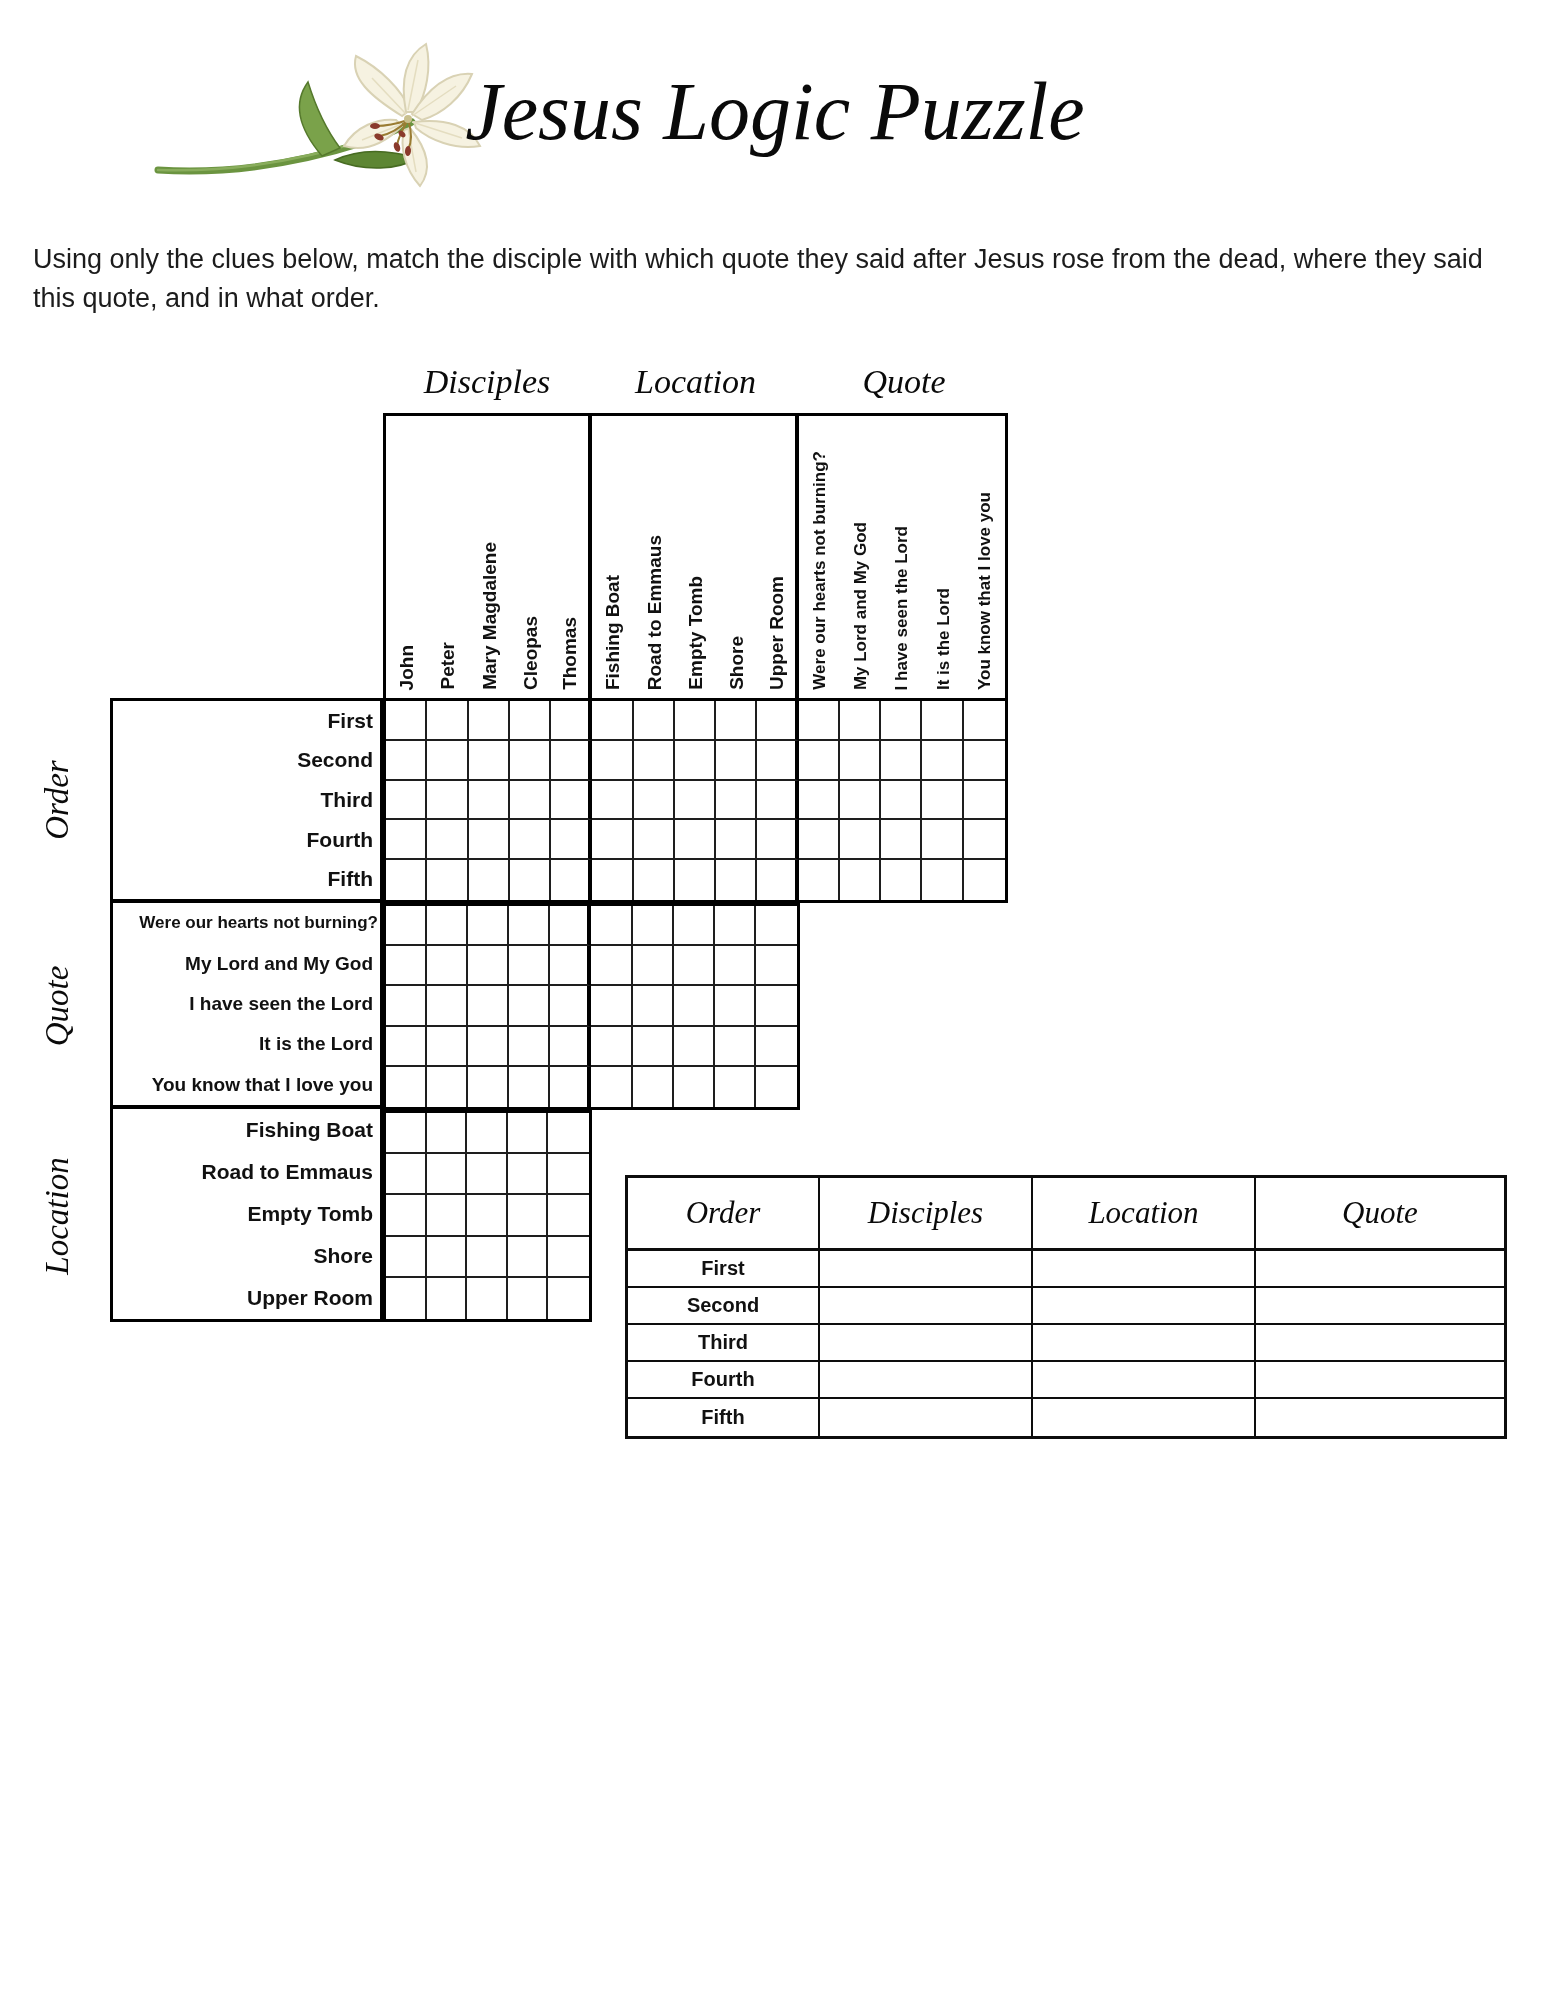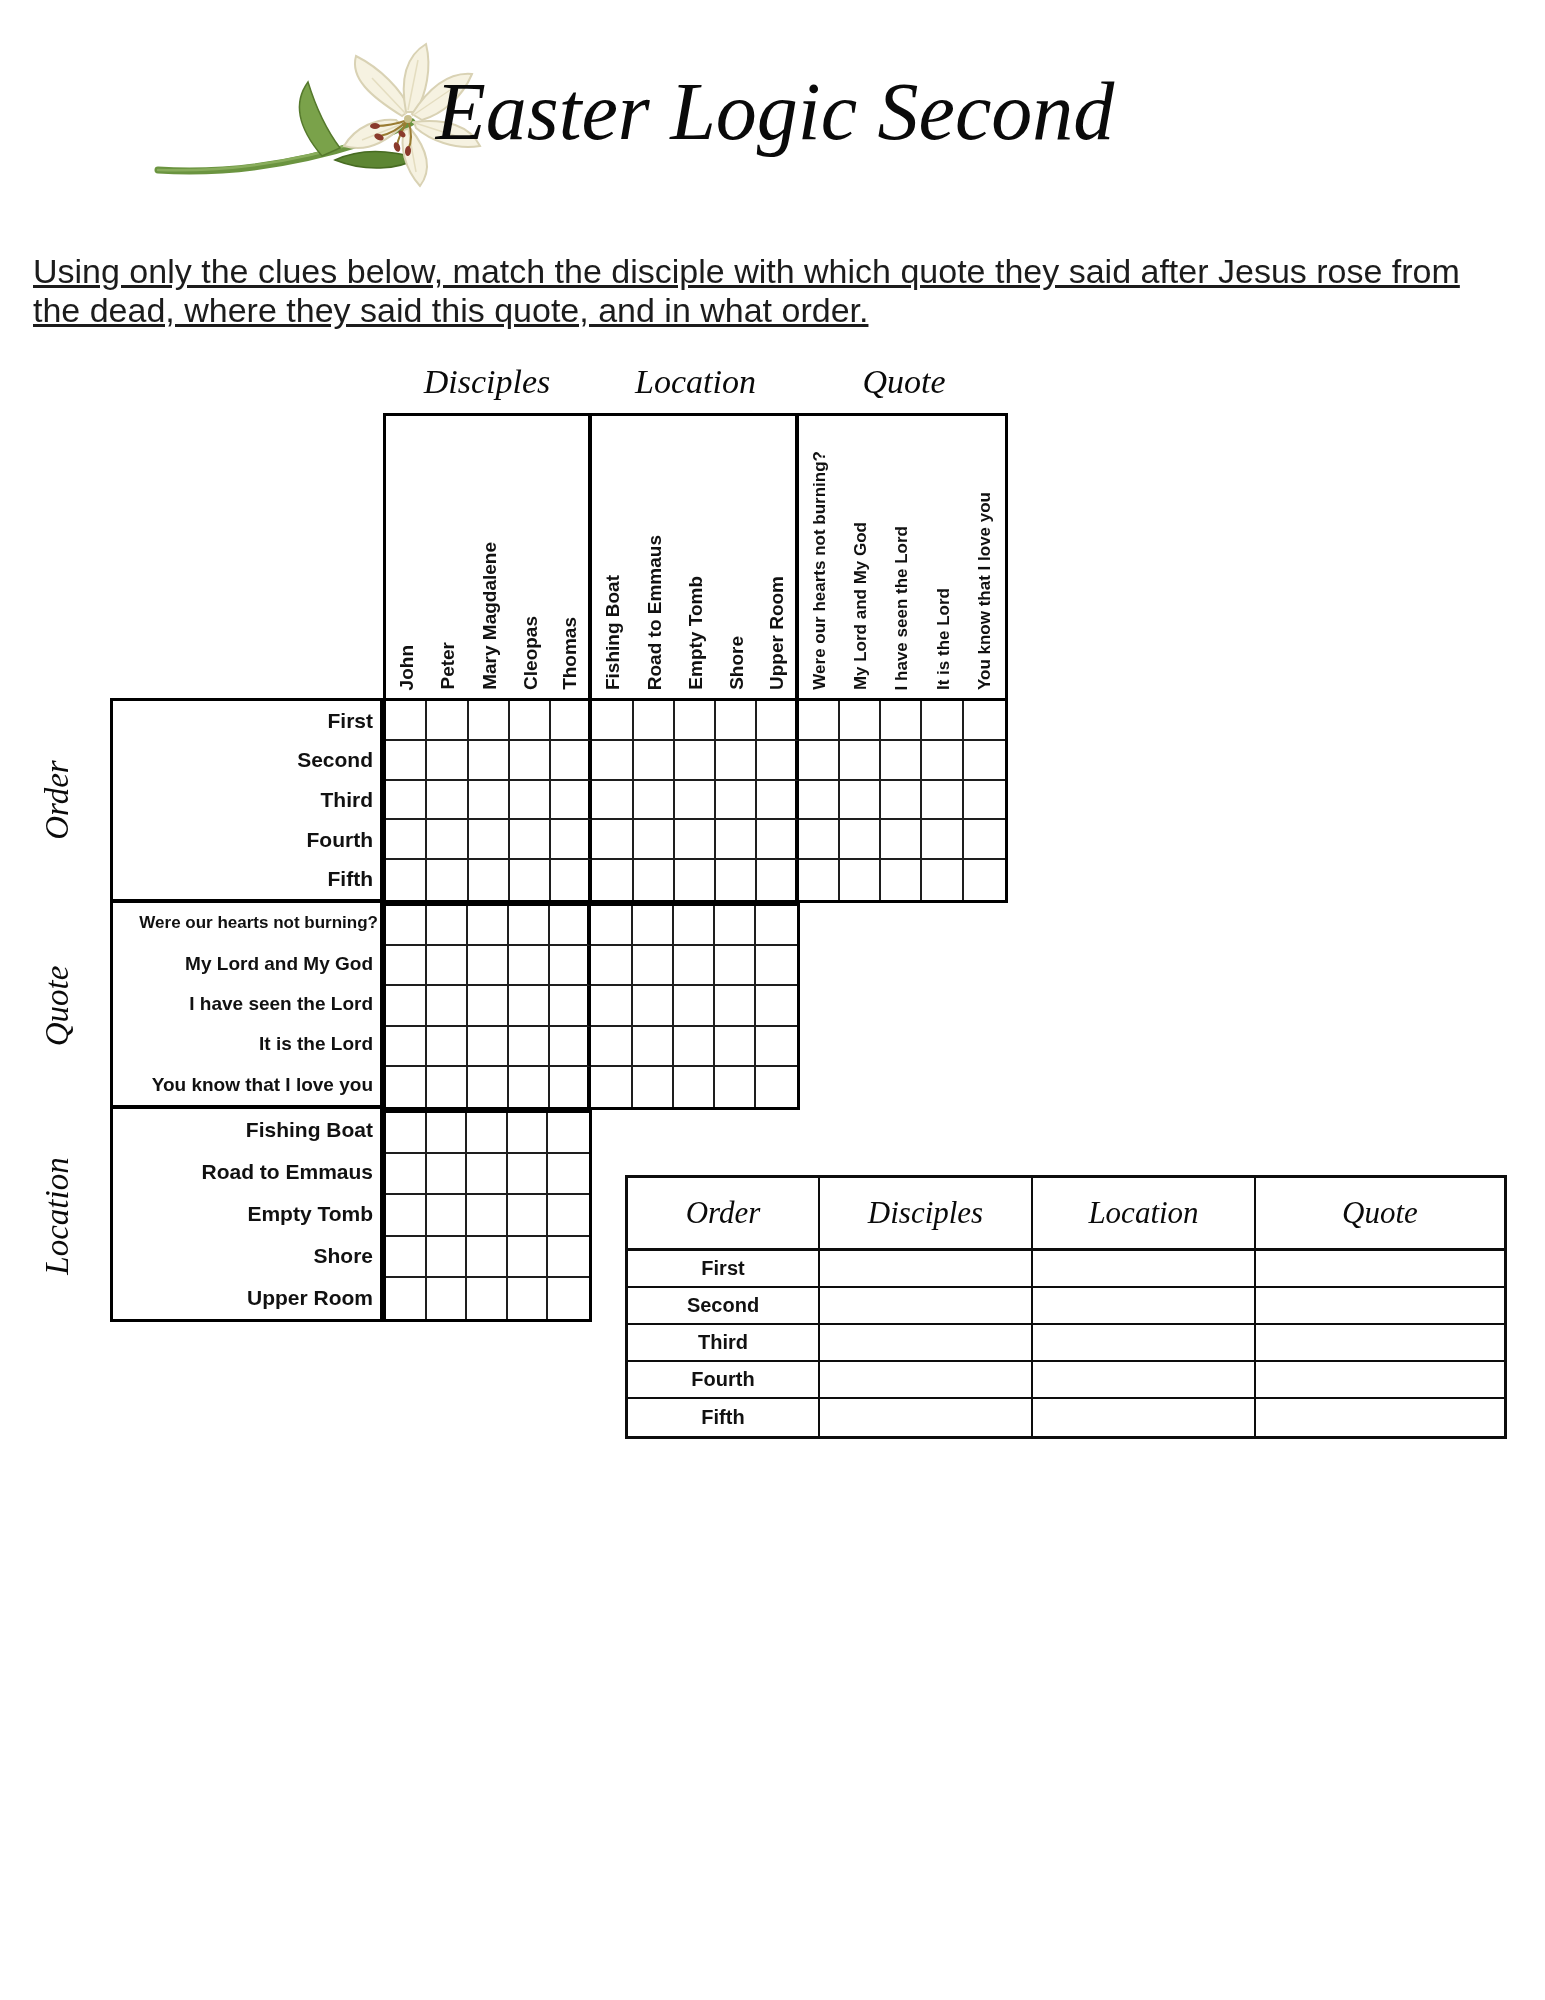--- a/index.html
+++ b/index.html
@@ -6,22 +6,22 @@
   .page{position:relative;width:1545px;height:2000px;background:#fff;overflow:hidden;
         font-family:"Liberation Sans","DejaVu Sans",sans-serif;color:#111;}
 
   
   .lily{position:absolute;left:150px;top:38px;width:340px;height:152px;}
   .title{position:absolute;left:415px;top:52px;width:720px;height:120px;
          font-family:"Liberation Serif","DejaVu Serif",serif;font-style:italic;
          font-size:82px;line-height:120px;text-align:center;color:#0a0a0a;white-space:nowrap;}
 
   
-  .instructions{position:absolute;left:33px;top:252px;width:1470px;
-                font-size:34px;line-height:39px;color:#1c1c1c;text-decoration:underline;}
+  .instructions{position:absolute;left:33px;top:240px;width:1470px;
+                font-size:27px;line-height:39px;color:#1c1c1c;}
 
   
   .script{font-family:"Liberation Serif","DejaVu Serif",serif;font-style:italic;color:#0a0a0a;}
   .cg-head{position:absolute;top:356px;height:52px;font-size:34px;line-height:52px;text-align:center;}
   .side-label{position:absolute;width:170px;height:44px;font-size:33px;line-height:44px;
               text-align:center;transform:rotate(-90deg);}
 
   
   .colheads{position:absolute;left:383px;top:413px;width:625px;height:285px;box-sizing:border-box;
             border-top:3px solid #000;border-left:3px solid #000;border-right:3px solid #000;
@@ -111,21 +111,21 @@
         <ellipse cx="229" cy="99" rx="5" ry="3" transform="rotate(25 229 99)"></ellipse>
         <ellipse cx="247" cy="109" rx="5" ry="3" transform="rotate(70 247 109)"></ellipse>
         <ellipse cx="258" cy="113" rx="5" ry="3" transform="rotate(95 258 113)"></ellipse>
         <ellipse cx="225" cy="88" rx="5" ry="3"></ellipse>
         <ellipse cx="252" cy="96" rx="4" ry="2.6" transform="rotate(45 252 96)"></ellipse>
       </g>
       <circle cx="258" cy="81" r="4" fill="#c9c08e"></circle>
     </g>
   </svg>
 
-  <div class="title">Easter Logic Second</div>
+  <div class="title">Jesus Logic Puzzle</div>
 
   <div class="instructions">Using only the clues below, match the disciple with which quote they said after Jesus rose from the dead, where they said this quote, and in what order.</div>
 
   <div class="cg-head script" style="left:383px;width:208px;">Disciples</div>
   <div class="cg-head script" style="left:591px;width:209px;">Location</div>
   <div class="cg-head script" style="left:800px;width:208px;">Quote</div>
 
   <div class="side-label script" style="left:-28px;top:778px;">Order</div>
   <div class="side-label script" style="left:-28px;top:984px;">Quote</div>
   <div class="side-label script" style="left:-28px;top:1194px;">Location</div>

